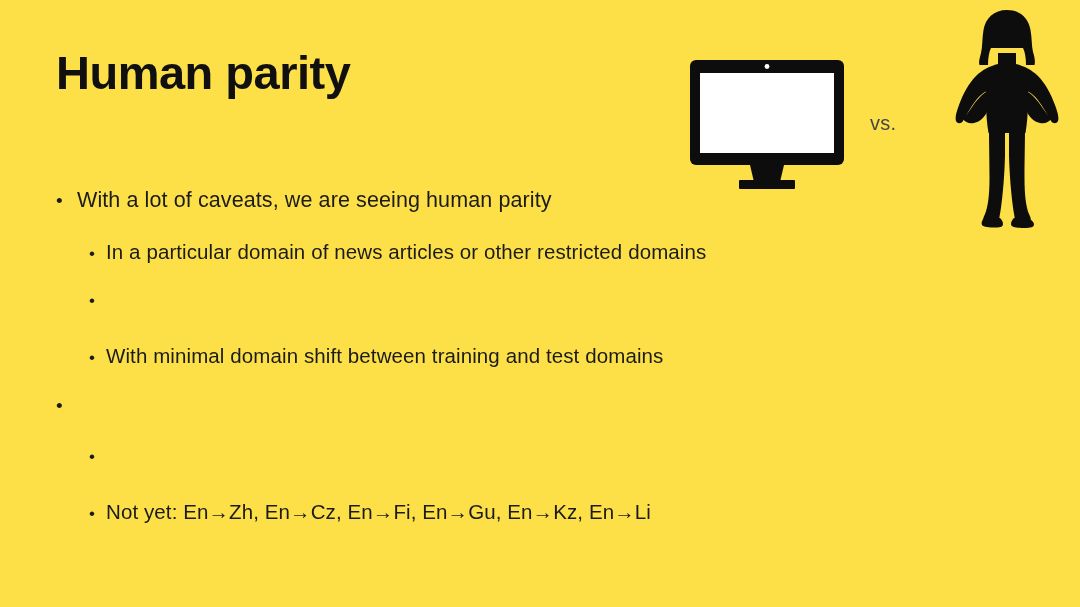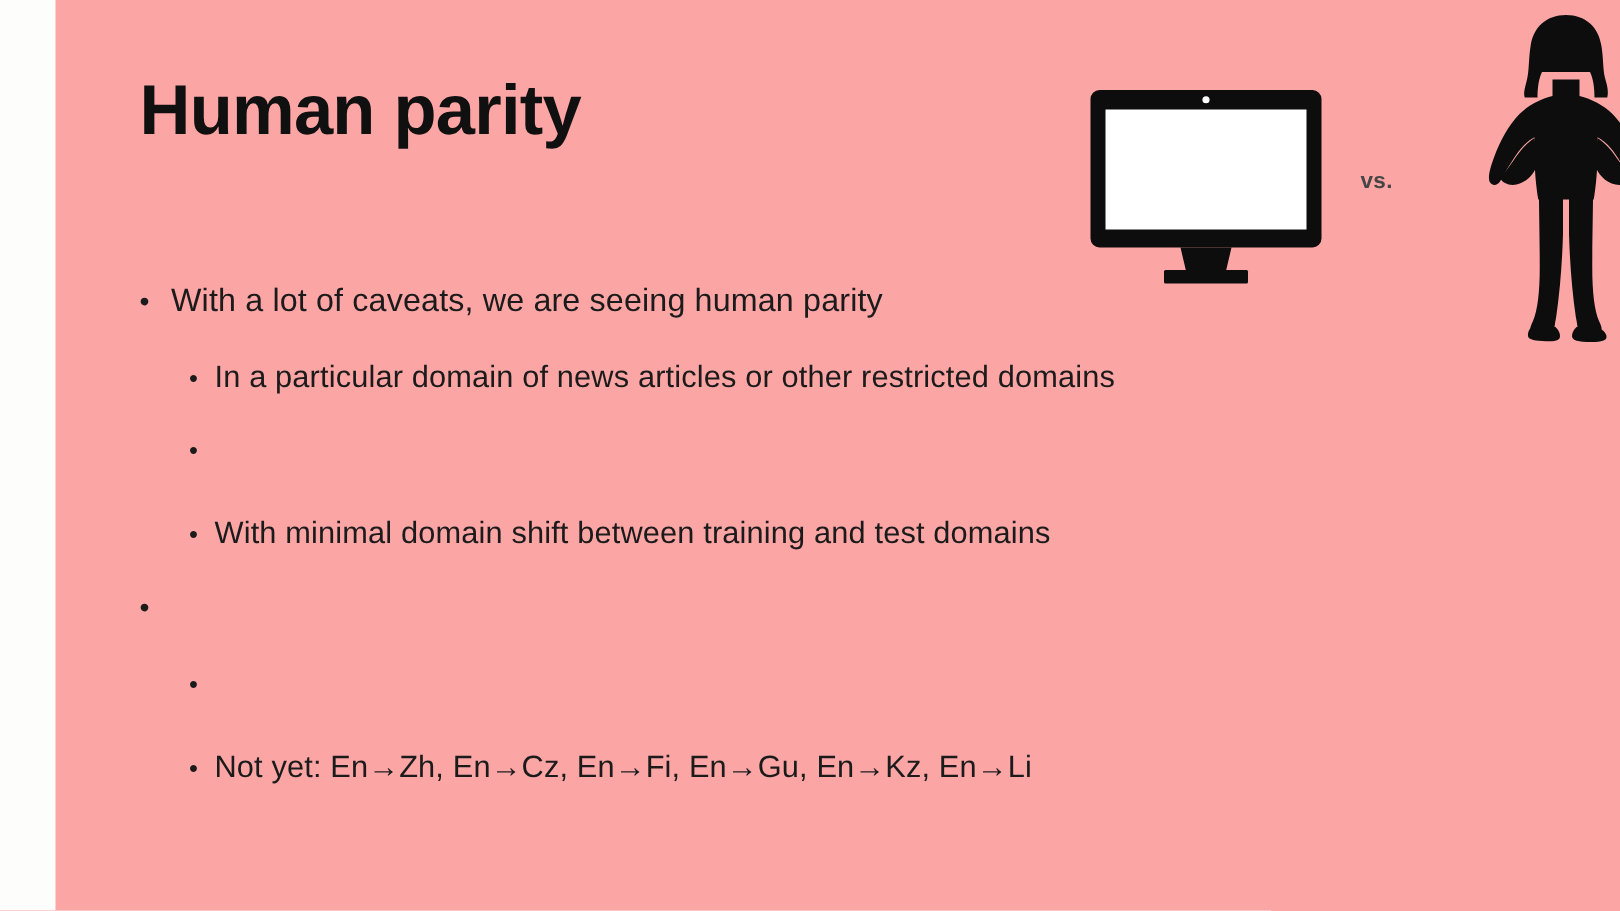--- a/index.html
+++ b/index.html
@@ -12,22 +12,21 @@
     background: #fdfdfc;
     font-family: "Liberation Sans", sans-serif;
     overflow: hidden;
     position: relative;
     -webkit-font-smoothing: antialiased;
   }
 
   .slide {
     position: absolute;
     inset: 0;
-    background: #fca5a5;
-    margin-left: 37px;
+    background: #fde047;
   }
 
   
   .slide-title {
     position: absolute;
     left: 56px;
     top: 48px;
     font-size: 47px;
     font-weight: 700;
     letter-spacing: -0.5px;
@@ -89,22 +88,22 @@
     display: block;
     width: 100%;
     height: 100%;
   }
 
   
   .vs-label {
     position: absolute;
     left: 870px;
     top: 112px;
-    font-size: 15px;
-    font-weight: 700;
+    font-size: 20px;
+    font-weight: 400;
     color: #464646;
     letter-spacing: 0.2px;
   }
 
   
   .person-icon {
     position: absolute;
     left: 948px;
     top: 6px;
     width: 118px;

